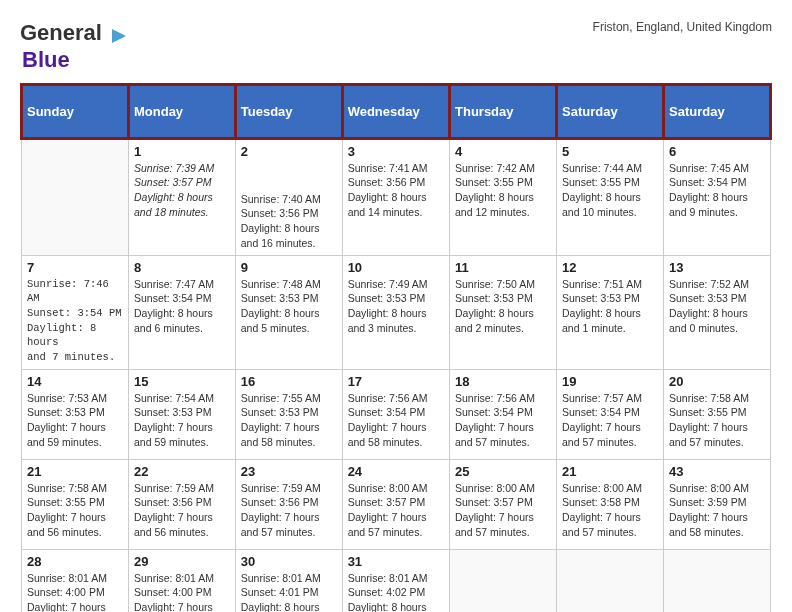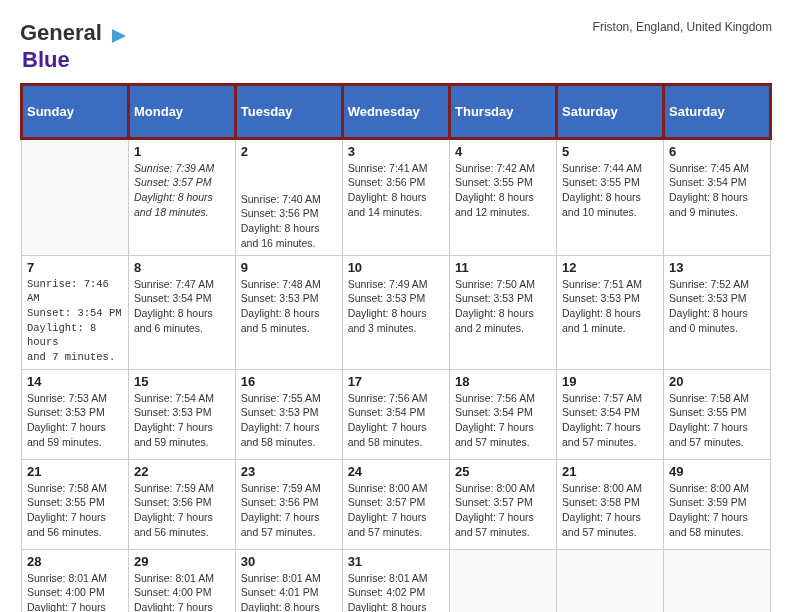--- a/index.html
+++ b/index.html
@@ -294,21 +294,21 @@
 and 57 minutes.</div>
         </td>
         <td>
           <span class="day-number">21</span>
           <div class="day-info" style="white-space: pre-line;">Sunrise: 8:00 AM
 Sunset: 3:58 PM
 Daylight: 7 hours
 and 57 minutes.</div>
         </td>
         <td>
-          <span class="day-number">49</span>
+          <span class="day-number">43</span>
           <div class="day-info" style="white-space: pre-line;">Sunrise: 8:00 AM
 Sunset: 3:59 PM
 Daylight: 7 hours
 and 58 minutes.</div>
         </td>
       </tr>
       <tr>
         <td>
           <span class="day-number">28</span>
           <div class="day-info" style="white-space: pre-line;">Sunrise: 8:01 AM

